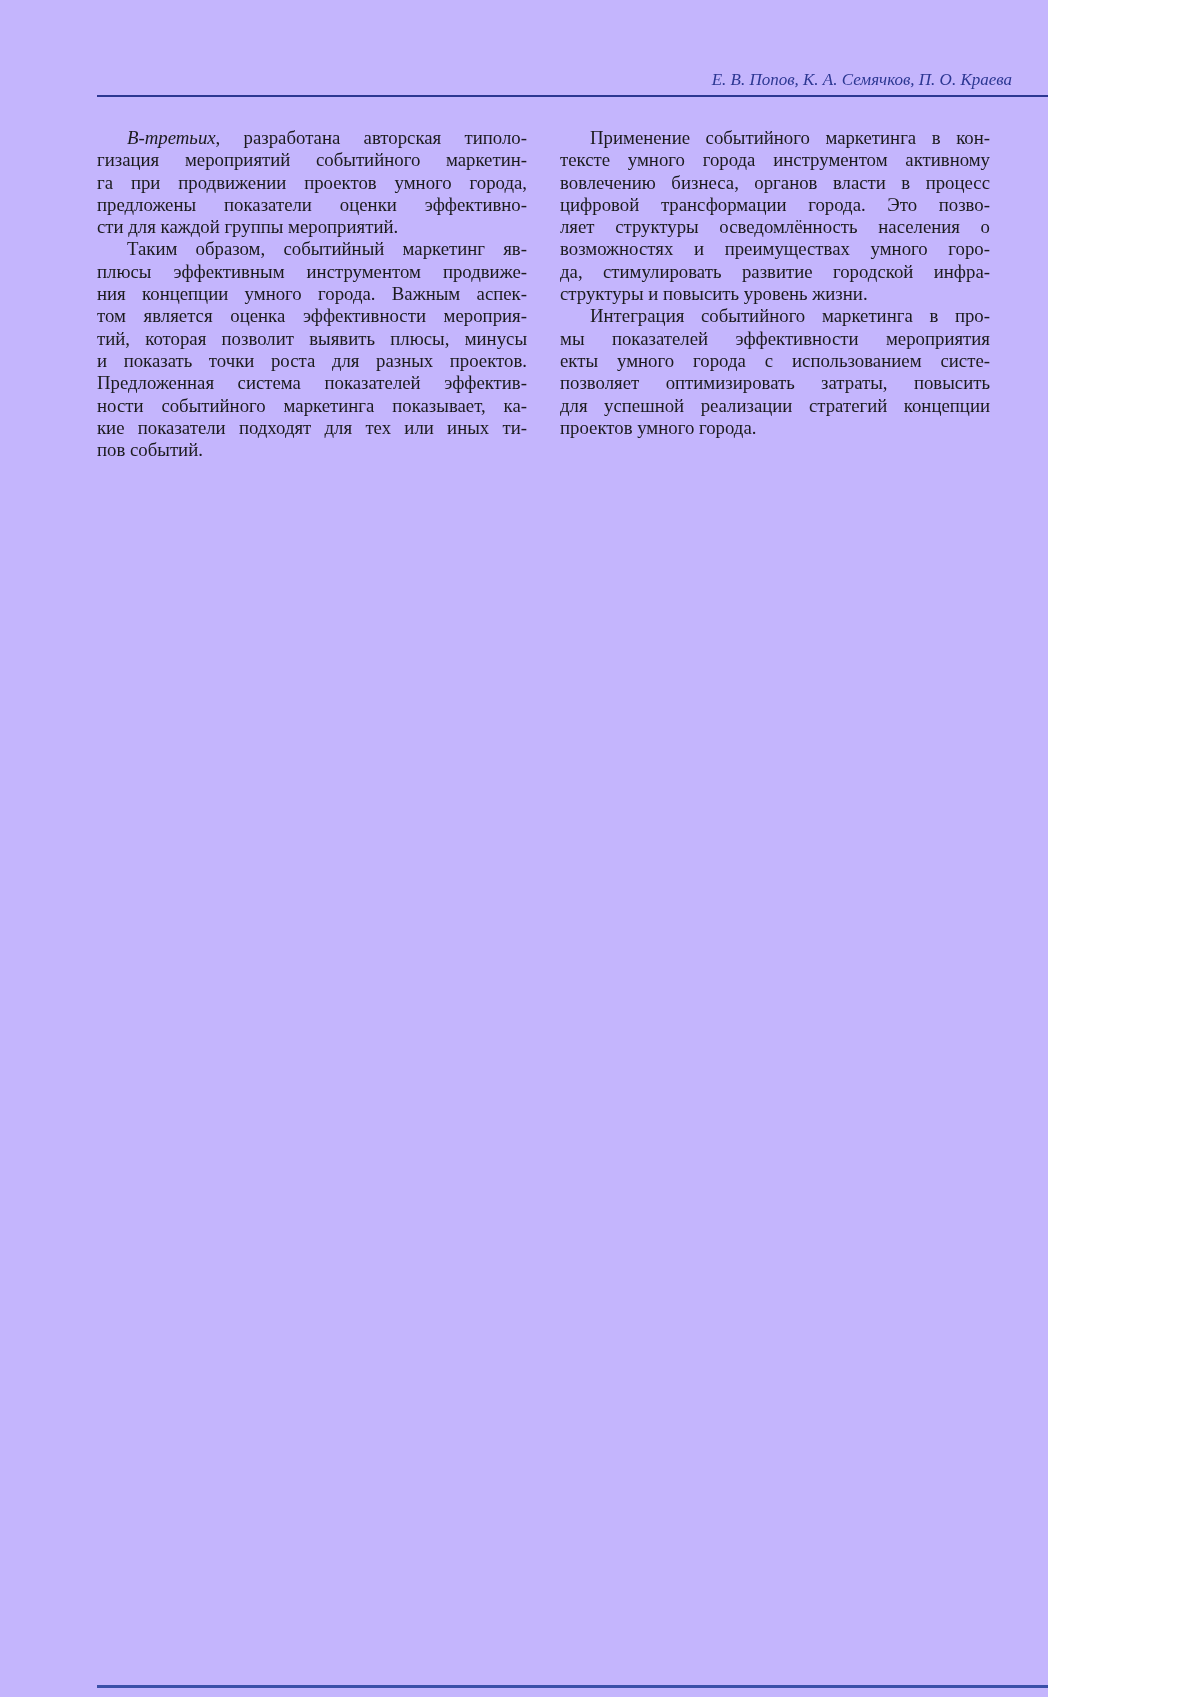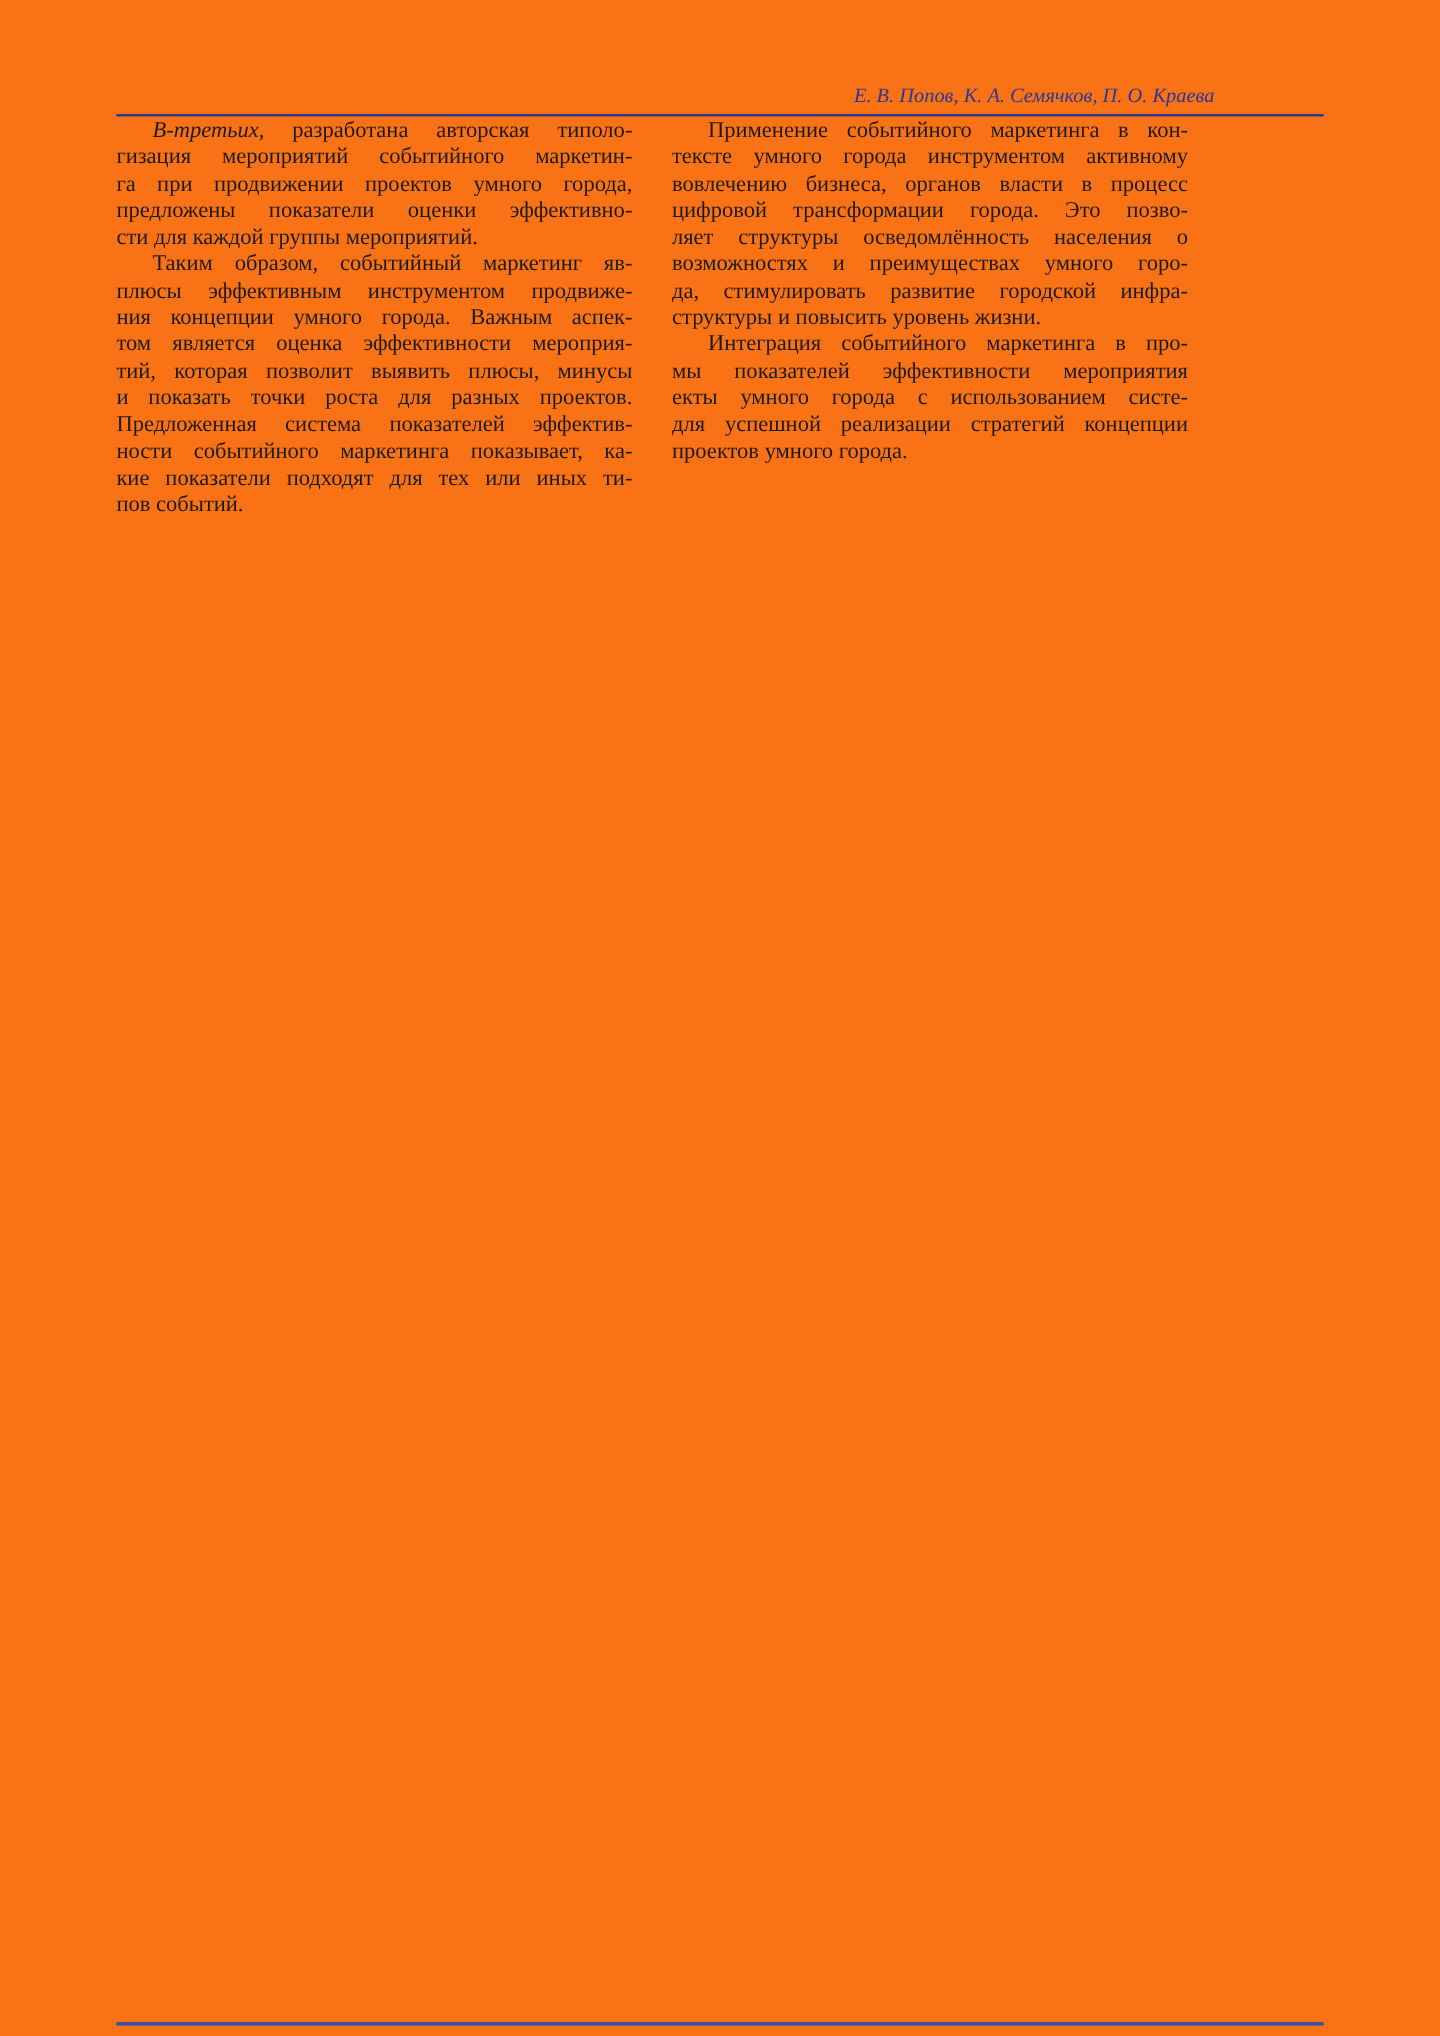--- a/index.html
+++ b/index.html
@@ -2,23 +2,23 @@
 <html lang="ru" style="--accent: #2c3792; --footer-rule: #3a50a8; --body-text: #1b1b1d;"><head>
 <meta charset="utf-8">
 <style>
   html, body {
     margin: 0;
     padding: 0;
     background: #ffffff;
   }
   .page {
     position: relative;
-    width: 1200px;
+    width: 1048px;
     height: 1697px;
-    background: #f97316;
+    background: #c4b5fd;
     overflow: hidden;
     font-family: "Liberation Serif", serif;
     color: var(--body-text, #1b1b1d);
   }
   .header-authors {
     position: absolute;
     top: 70px;
     left: 97px;
     width: 915px;
     text-align: right;
@@ -30,21 +30,21 @@
   .header-rule {
     position: absolute;
     top: 95px;
     left: 97px;
     width: 1006px;
     height: 2px;
     background: var(--accent, #2c3792);
   }
   .columns {
     position: absolute;
-    top: 98px;
+    top: 127px;
     left: 97px;
     width: 915px;
     display: flex;
     gap: 33px;
   }
   .column {
     width: 430px;
     font-size: 18.8px;
     line-height: 22.3px;
   }
@@ -107,19 +107,20 @@
           <span class="line">цифровой трансформации города. Это позво-</span>
           <span class="line">ляет структуры осведомлённость населения о</span>
           <span class="line">возможностях и преимуществах умного горо-</span>
           <span class="line">да, стимулировать развитие городской инфра-</span>
           <span class="line last-line">структуры и повысить уровень жизни.</span>
         </p>
         <p class="para">
           <span class="line first-line">Интеграция событийного маркетинга в про-</span>
           <span class="line">мы показателей эффективности мероприятия</span>
           <span class="line">екты умного города с использованием систе-</span>
+          <span class="line">позволяет оптимизировать затраты, повысить</span>
           <span class="line">для успешной реализации стратегий концепции</span>
           <span class="line last-line">проектов умного города.</span>
         </p>
       </div>
   </div>
   <div class="footer-rule"></div>
 </div>
 
 </body></html>

